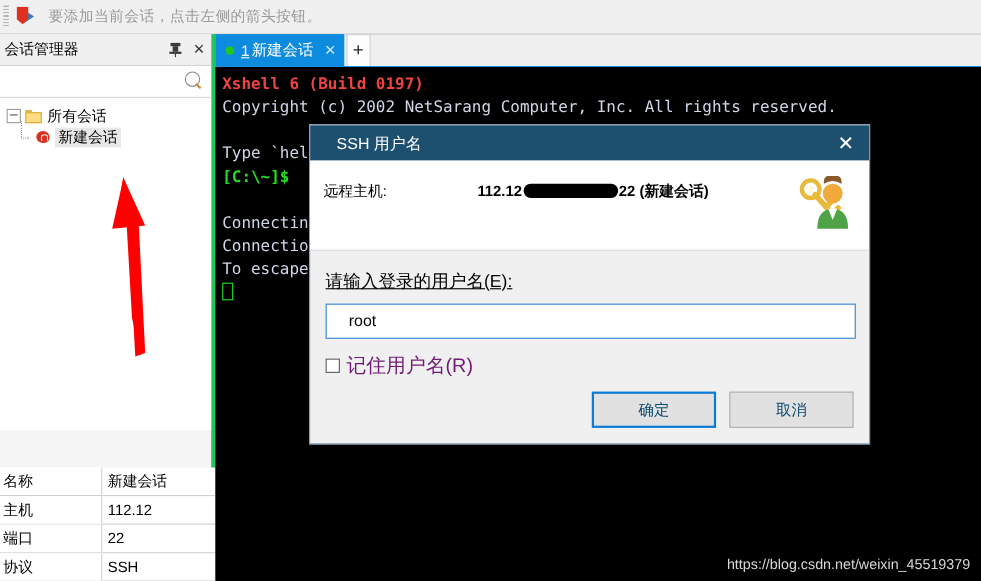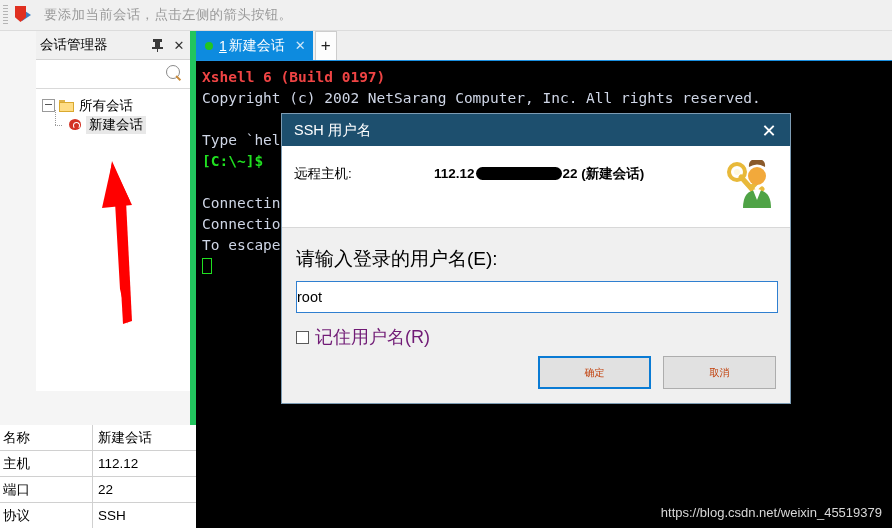--- a/index.html
+++ b/index.html
@@ -21,21 +21,21 @@
   .notif-icon{width:22px;height:20px;margin-left:6px;position:relative;}
   .notif-icon .blue{position:absolute;left:8px;top:4px;width:0;height:0;
     border-top:6px solid transparent;border-bottom:6px solid transparent;border-left:9px solid #3a7ec0;}
   .notif-icon .bluebar{position:absolute;left:3px;top:7px;width:8px;height:6px;background:#3a7ec0;}
   .notif-icon .red{position:absolute;left:1px;top:1px;width:11px;height:16px;background:#e03020;
     clip-path:polygon(0 0,100% 0,100% 70%,50% 100%,0 70%);transform:rotate(0deg);}
   .notif-text{margin-left:8px;font-size:13.5px;color:#9a9a9a;letter-spacing:.3px;}
 
   
   .sm-panel{position:absolute;left:0;top:31px;width:196px;height:497px;background:#f5f5f5;
-    border-right:6px solid #22c55e;box-sizing:border-box;padding-left:36px;}
+    border-right:4px solid #22c55e;box-sizing:border-box;}
   .sm-header{height:29px;display:flex;align-items:center;background:#f0f0f0;
     border-bottom:1px solid #d4d4d4;box-sizing:border-box;}
   .sm-title{font-size:13.5px;color:#000;margin-left:4px;flex:1;}
   .sm-btn{width:22px;height:22px;display:flex;align-items:center;justify-content:center;
     font-size:13px;color:#333;cursor:default;}
   .pin-ico{position:relative;width:11px;height:13px;}
   .pin-ico i{position:absolute;background:#3a3a3a;}
   .pin-ico i.a{left:1px;top:0;width:9px;height:3px;}
   .pin-ico i.b{left:3px;top:3px;width:5px;height:5px;}
   .pin-ico i.c{left:0;top:8px;width:11px;height:2px;}
@@ -100,42 +100,42 @@
 
   .watermark{position:absolute;right:10px;bottom:8px;color:#d8d8d8;font-size:13px;
     font-family:"Liberation Sans",sans-serif;}
 
   
   .dlg{position:absolute;left:281px;top:113px;width:510px;height:291px;
     background:#f0f0f0;border:1px solid #7d9cb4;box-sizing:border-box;
     box-shadow:0 1px 5px rgba(0,0,0,.35);}
   .dlg-title{height:32px;background:#1d4f6e;display:flex;align-items:center;
     color:#fff;font-size:14.5px;padding-left:12px;box-sizing:border-box;}
-  .dlg-title .t{flex:1;}
+  .dlg-title .t{flex:1;margin-left:12px;}
   .dlg-x{width:42px;height:32px;display:flex;align-items:center;justify-content:center;
     font-size:18px;color:#fff;font-family:"DejaVu Sans",sans-serif;}
   .dlg-top{background:#fff;height:82px;position:relative;
     border-bottom:1px solid #d8d8d8;box-sizing:border-box;padding:14px 0 0 12px;}
   .infoline{display:flex;align-items:center;height:28px;font-size:13.5px;color:#000;}
   .infoline .k{width:140px;}
   .infoline .v{font-weight:bold;}
   .redact{display:inline-block;width:86px;height:13px;background:#000;border-radius:7px;
     vertical-align:-2px;margin:0 1px;}
   .keyico{position:absolute;right:14px;top:14px;width:52px;height:50px;}
 
   .dlg-body{padding:18px 14px 0 14px;}
-  .dlg-label{font-size:19px;color:#000;margin-bottom:9px;}
+  .dlg-label{font-size:16px;color:#000;margin-bottom:9px;text-decoration:underline;}
   .dlg-input{width:482px;height:32px;background:#fff;border:1px solid #2f7fd0;
-    box-sizing:border-box;display:flex;align-items:center;padding-left:0;
+    box-sizing:border-box;display:flex;align-items:center;padding-left:20px;
     font-size:14.5px;color:#000;}
   .cbrow{display:flex;align-items:center;margin-top:12px;font-size:18px;color:#701a75;}
   .cb{width:13px;height:13px;border:1px solid #5a5a5a;background:#fff;margin-right:6px;box-sizing:border-box;}
   .btnrow{position:absolute;right:14px;bottom:14px;display:flex;gap:12px;}
   .btn{width:113px;height:33px;background:#e1e1e1;border:1px solid #adadad;
-    display:flex;align-items:center;justify-content:center;font-size:10px;color:#c2410c;box-sizing:border-box;}
+    display:flex;align-items:center;justify-content:center;font-size:14px;color:#0c4a6e;box-sizing:border-box;}
   .btn.primary{border:2px solid #0a7bd4;background:#e1e1e1;}
 </style>
 </head>
 <body>
 
 <div id="app">
 
   <div class="notifbar">
     <div class="notif-grip"></div>
     <div class="notif-icon">

